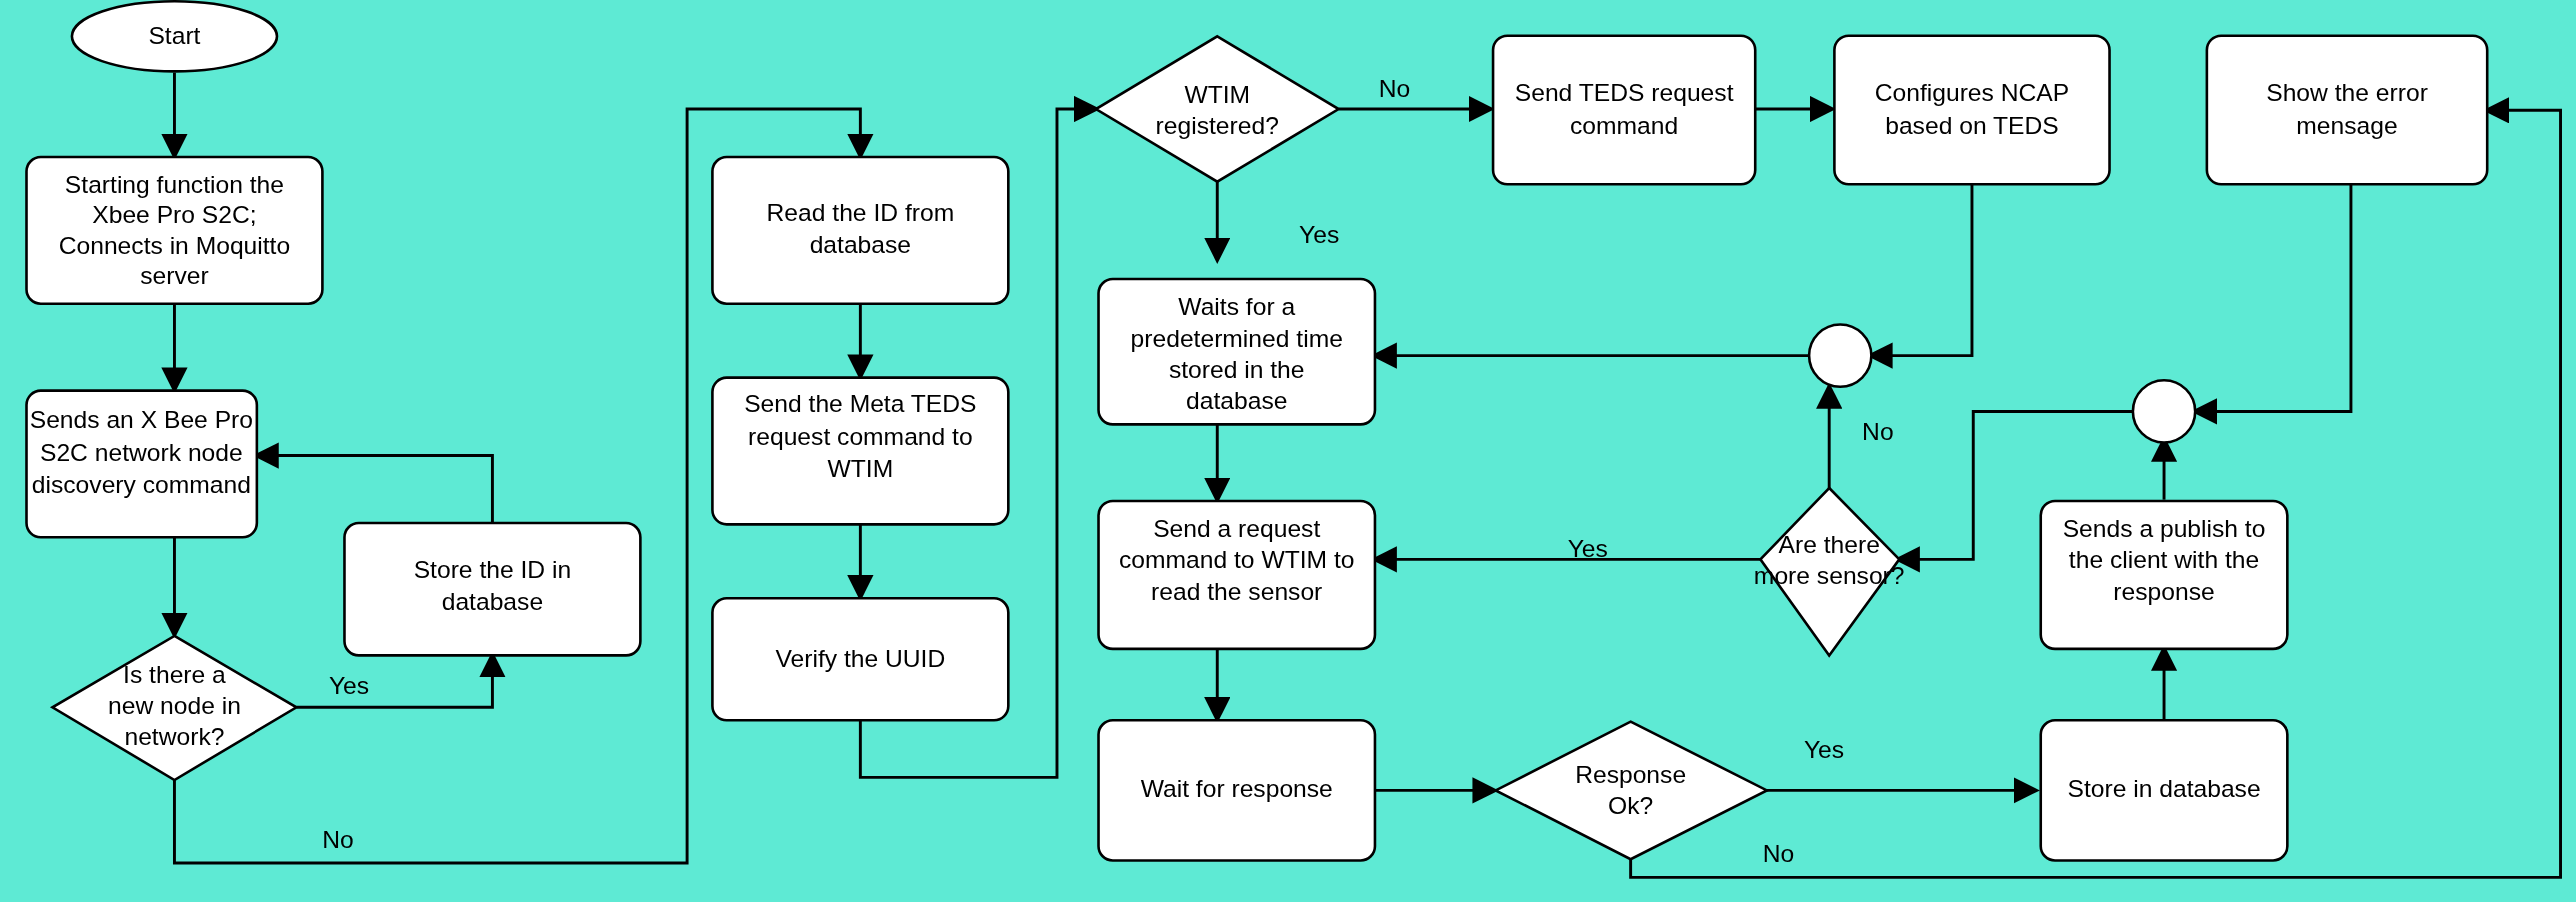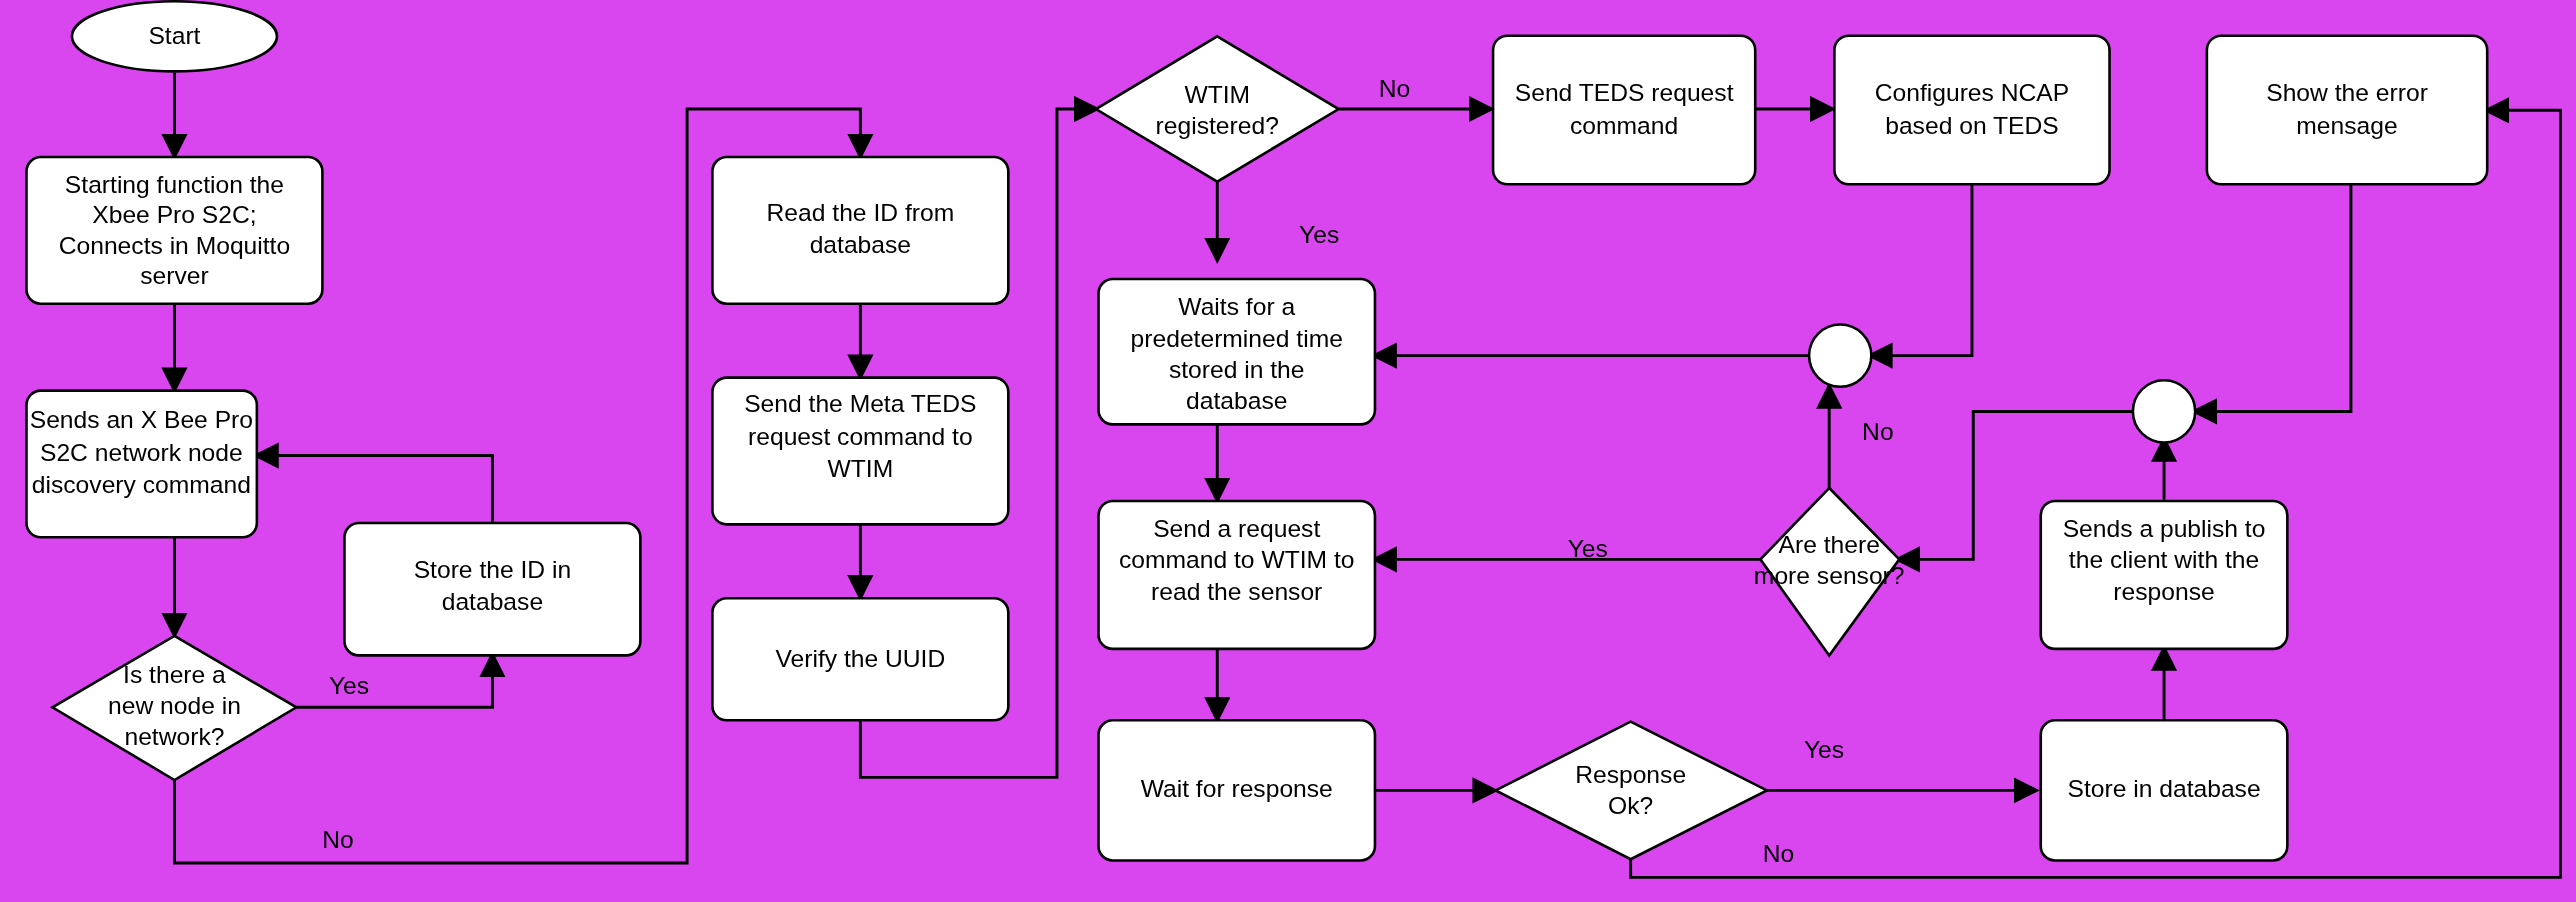--- a/index.html
+++ b/index.html
@@ -9,21 +9,21 @@
   }
   body {
     width: 2576px;
     height: 902px;
     font-family: "Liberation Sans", sans-serif;
   }
   #flow-root {
     position: relative;
     width: 2576px;
     height: 902px;
-    background: #d946ef;
+    background: #5eead4;
   }
   svg#flowchart {
     display: block;
     width: 2576px;
     height: 902px;
   }
   .shape-stroke {
     fill: #ffffff;
     stroke: #000000;
     stroke-width: 4;

